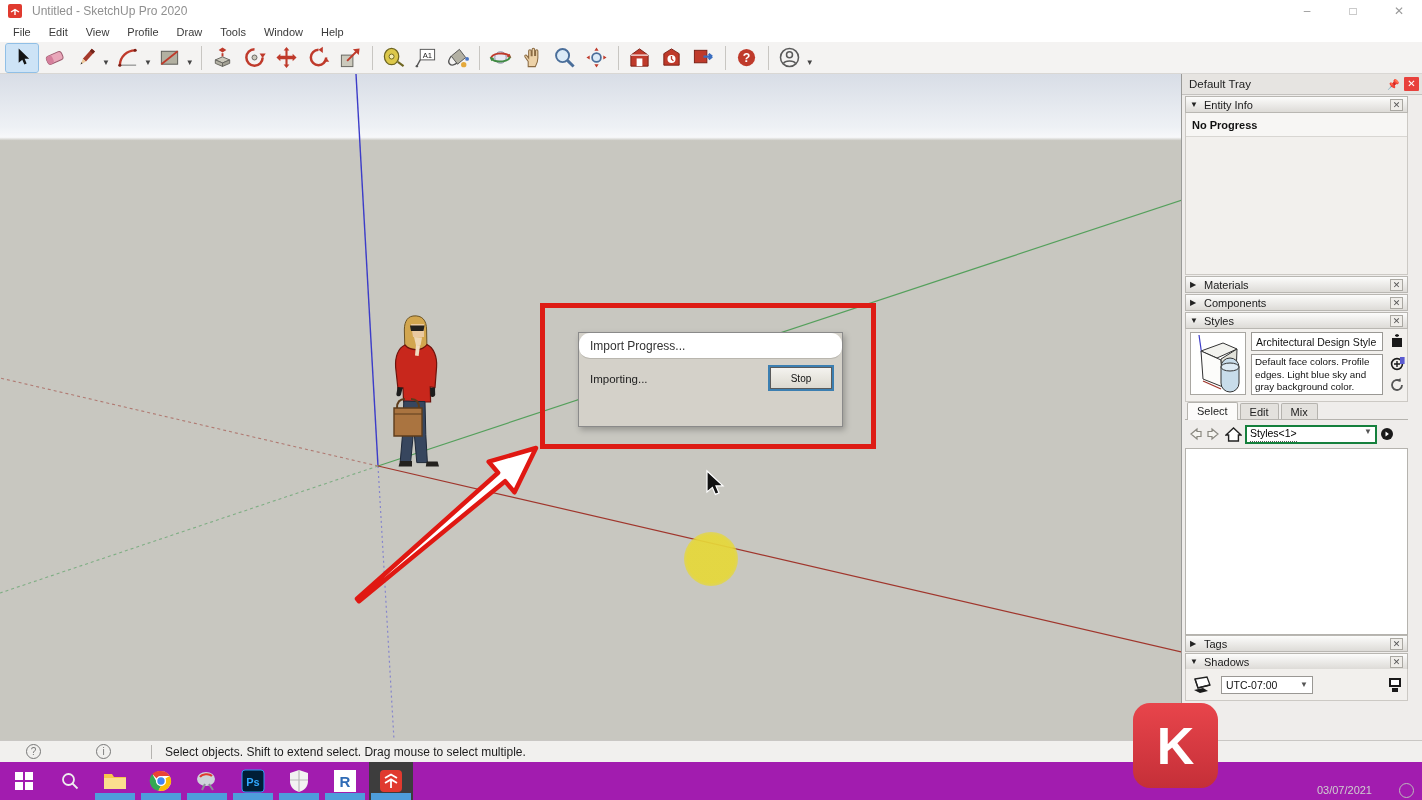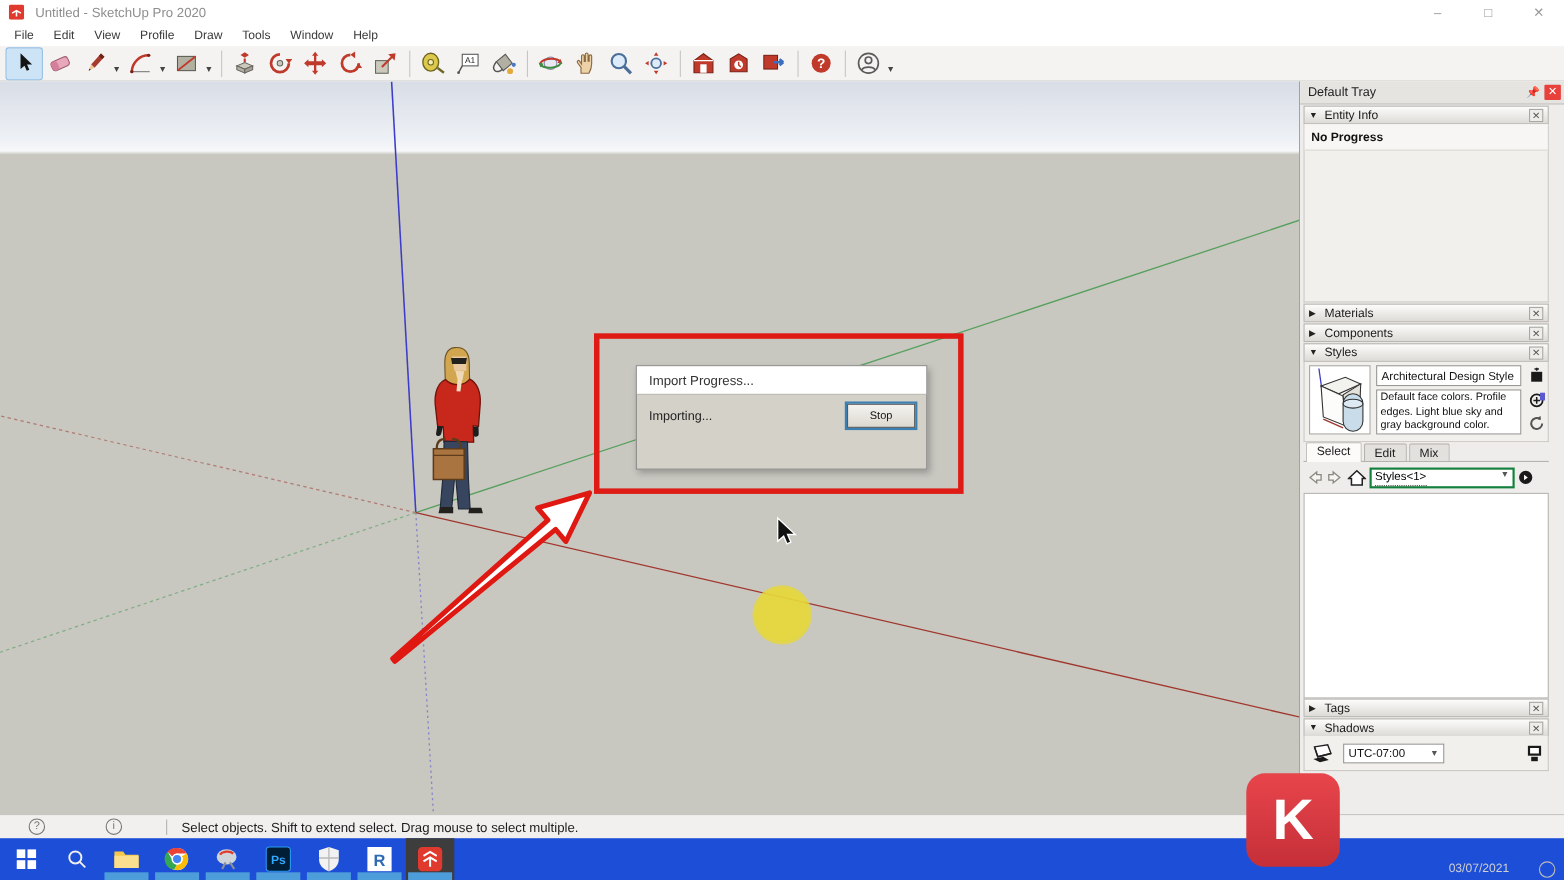--- a/index.html
+++ b/index.html
@@ -24,21 +24,21 @@
   .tbtn svg { width:23px; height:23px; }
   .caret { font-size:8px; color:#444; margin:10px 2px 0 0; }
   .tsep { width:1px; height:24px; background:#c8c6c2; margin:0 5px; }
 
   
   #viewport { left:0; top:74px; width:1182px; height:666px; overflow:hidden;
     background:linear-gradient(#d8dde6 0%, #eef1f5 8%, #f7f8fa 9.5%, #c8c7c0 10%, #c8c7c0 100%); border-right:1px solid #9a9a98; }
 
   
   #import-dialog { left:578px; top:332px; width:265px; height:95px; background:#d4d1c9; border:1px solid #8a8a8a; box-shadow:2px 3px 6px rgba(0,0,0,.25); }
-  #import-dialog .dlg-title { height:26px; background:#ffffff; border-bottom:1px solid #b9b6ae; display:flex; align-items:center; padding-left:11px; font-size:12px; color:#333; }
+  #import-dialog .dlg-title { height:26px; background:#ffffff; border-bottom:1px solid #b9b6ae; display:flex; align-items:center; padding-left:11px; font-size:12px; color:#333;border-radius:11px; }
   #dlg-message { position:absolute; left:11px; top:40px; font-size:11.5px; color:#222; }
   #stop-button { position:absolute; right:10px; top:34px; width:62px; height:22px; background:linear-gradient(#f4f3ef,#dcd9d0); border:1px solid #5a5a5a; outline:2px solid #3c7fb1; font-size:10px; color:#111; display:flex; align-items:center; justify-content:center; }
 
   
   #red-box { left:540px; top:303px; width:336px; height:146px; border:5px solid #de1c15; }
   #cursor-highlight { left:684px; top:458px; width:54px; height:54px; border-radius:50%;
      background:radial-gradient(circle, #e6d838 0%, #e6d838 62%, rgba(230,216,56,0) 100%); opacity:.92; }
 
   
   #tray { left:1182px; top:74px; width:280px; height:666px; background:#efedeb; }
@@ -71,21 +71,21 @@
   #shadow-row { position:absolute; left:3px; top:595px; width:223px; height:32px; background:#f2f0ed; border:1px solid #ccc9c4; border-top:none; display:flex; align-items:center; gap:8px; padding:0 5px; }
   #tz-select { width:92px; height:18px; background:#fff; border:1px solid #9a9894; font-size:10.5px; display:flex; align-items:center; padding:0 4px; color:#111; }
   #tz-select .dd { margin-left:auto; font-size:8px; color:#555; }
 
   
   #statusbar { left:0; top:740px; width:1422px; height:22px; background:#f1f0ee; border-top:1px solid #c9c7c4; display:flex; align-items:center; }
   .st-ico { width:15px; height:15px; border:1.4px solid #777; border-radius:50%; color:#777; font-size:10px; display:flex; align-items:center; justify-content:center; }
   #status-text { font-size:12px; color:#1c1c1c; margin-left:13px;text-align:center; }
 
   
-  #taskbar { left:0; top:762px; width:1422px; height:38px; background:#1d4ed8; }
+  #taskbar { left:0; top:762px; width:1422px; height:38px; background:#a21caf; }
   .tk { position:absolute; top:0; width:44px; height:38px; display:flex; align-items:center; justify-content:center; }
   .tk.active-app { background:#3d3d3d; }
   .underline { position:absolute; top:31px; height:7px; background:#4e9ddb; }
   #task-date { position:absolute; right:50px; top:22px; color:#cfcfcf; font-size:11px; }
   #task-tray-icon { position:absolute; right:8px; top:21px; width:15px; height:15px; border:1.3px solid #bbb; border-radius:50%; }
 
   
   #kashi-band { left:1214px; top:705px; width:208px; height:78px; background:#fff; overflow:hidden; display:flex; align-items:center; }
   #kashi-text { font-size:54px; font-weight:bold; color:#3d3d3d; letter-spacing:1px; margin-left:22px; white-space:nowrap; }
   #kashi-k { left:1133px; top:703px; width:85px; height:85px; border-radius:17px; background:linear-gradient(#e8454b,#c52f38); display:flex; align-items:center; justify-content:center; }

